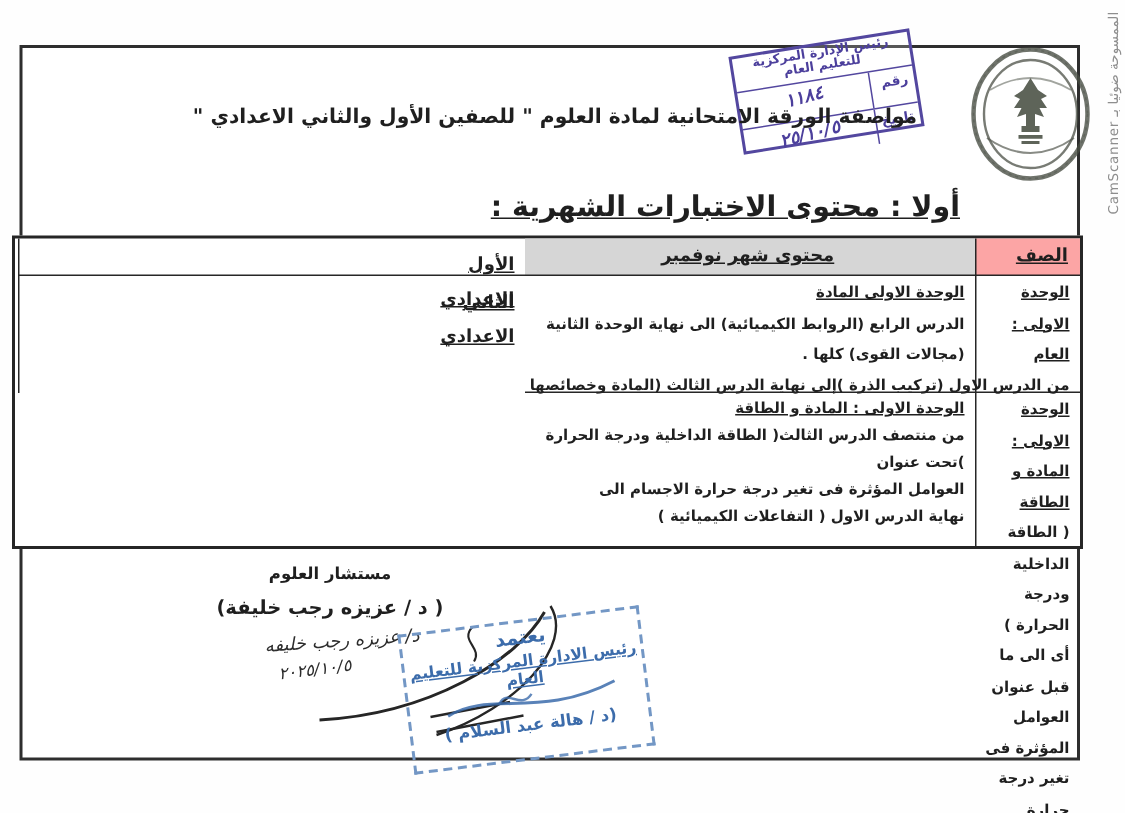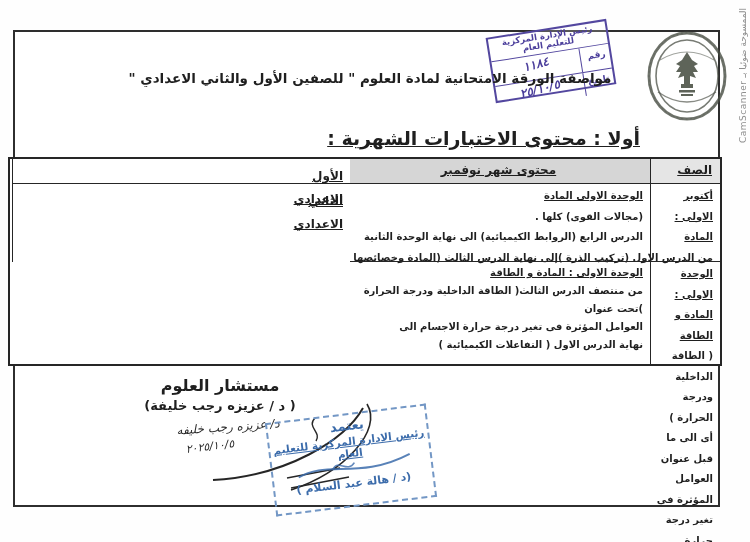--- a/index.html
+++ b/index.html
@@ -27,21 +27,21 @@
   .spec-table { position:absolute; left:8px; top:157px; width:714px;
             border:2px solid #262626; display:grid;
             grid-template-columns:70px 300px 338px;
             grid-template-rows:25px 78px 102px; background:#fff; }
   .cell { border-left:1px solid #262626; border-bottom:1.5px solid #262626;
           padding:2px 7px 2px 4px; font-weight:bold; overflow:visible; }
   .col-nov { border-left:none; }
   .row-last { border-bottom:none; }
   .head { background:#d6d6d6; font-size:12px; text-align:center;
           text-decoration:underline; padding-top:4px; }
-  .head-grade { background:#e5e5e5; text-align:right; padding-right:8px; }
+  .head-grade { background:#fca5a5; text-align:right; padding-right:8px; }
   .grade-cell { font-size:12px; line-height:1.9; text-align:right; padding-top:6px; }
   .grade-cell span { text-decoration:underline; display:block; }
   .content-cell { font-size:10px; line-height:2.05; }
   .content-tight { line-height:1.8; }
   .u { text-decoration:underline; }
   .nowrap { white-space:nowrap; }
   .line { display:block; }
 
   
   .seal { position:absolute; left:646px; top:30px; width:82px; height:92px; opacity:.92; }
@@ -53,21 +53,21 @@
   .registry .r-head { font-size:8.5px; text-align:center; border-bottom:1.5px solid #53479f;
       padding:1px 2px 2px; line-height:1.1; }
   .registry .r-row { display:grid; grid-template-columns:30px 1fr; height:24px; }
   .registry .r-label { font-size:9px; padding:4px 4px 0 0; border-left:1.5px solid #53479f; }
   .registry .r-row + .r-row { border-top:1.5px solid #53479f; }
   .registry .r-val { font-size:12px; text-align:center; transform:rotate(-6deg) translateY(2px);
       font-style:italic; letter-spacing:2px; }
 
   
   .sig-role { position:absolute; left:150px; top:376px; width:140px; text-align:center;
-      font-size:16px; font-weight:bold; }
+      font-size:11px; font-weight:bold; }
   .sig-name { position:absolute; left:140px; top:398px; width:160px; text-align:center;
       font-size:13px; font-weight:bold; }
   .hand { position:absolute; font-style:italic; color:#2c2c2c; }
   .hand-name { left:158px; top:420px; width:140px; font-size:12px; text-align:center;
       transform:rotate(-4deg); letter-spacing:1px; }
   .hand-date { left:150px; top:440px; width:120px; font-size:11px; text-align:center;
       transform:rotate(-7deg); }
 
   .swoosh { position:absolute; left:195px; top:398px; width:200px; height:105px; }
 
@@ -124,27 +124,27 @@
   <div class="spec-table">
 
     <div class="cell head head-grade">الصف</div>
     <div class="cell head col-nov">محتوى شهر نوفمبر</div>
 
     <div class="cell grade-cell">
       <span>الأول</span>
       <span>الاعدادي</span>
     </div>
     <div class="cell content-cell">
-      <span class="line u">أكتوبر الاولى : المادة</span>
+      <span class="line u">الوحدة الاولى : العام</span>
       <span class="line nowrap">من الدرس الاول (تركيب الذرة )إلى نهاية الدرس الثالث (المادة وخصائصها</span>
     </div>
     <div class="cell content-cell col-nov">
       <span class="line u">الوحدة الاولى المادة</span>
+      <span class="line">الدرس الرابع (الروابط الكيميائية) الى نهاية الوحدة الثانية</span>
       <span class="line">(مجالات القوى) كلها .</span>
-      <span class="line">الدرس الرابع (الروابط الكيميائية) الى نهاية الوحدة الثانية</span>
     </div>
 
     <div class="cell grade-cell row-last">
       <span>الثاني</span>
       <span>الاعدادي</span>
     </div>
     <div class="cell content-cell row-last">
       <span class="line u">الوحدة الاولى : المادة و الطاقة</span>
       <span class="line">( الطاقة الداخلية ودرجة الحرارة ) أى الى ما قبل عنوان</span>
       <span class="line">العوامل المؤثرة فى تغير درجة حرارة أكتوبر.</span>

